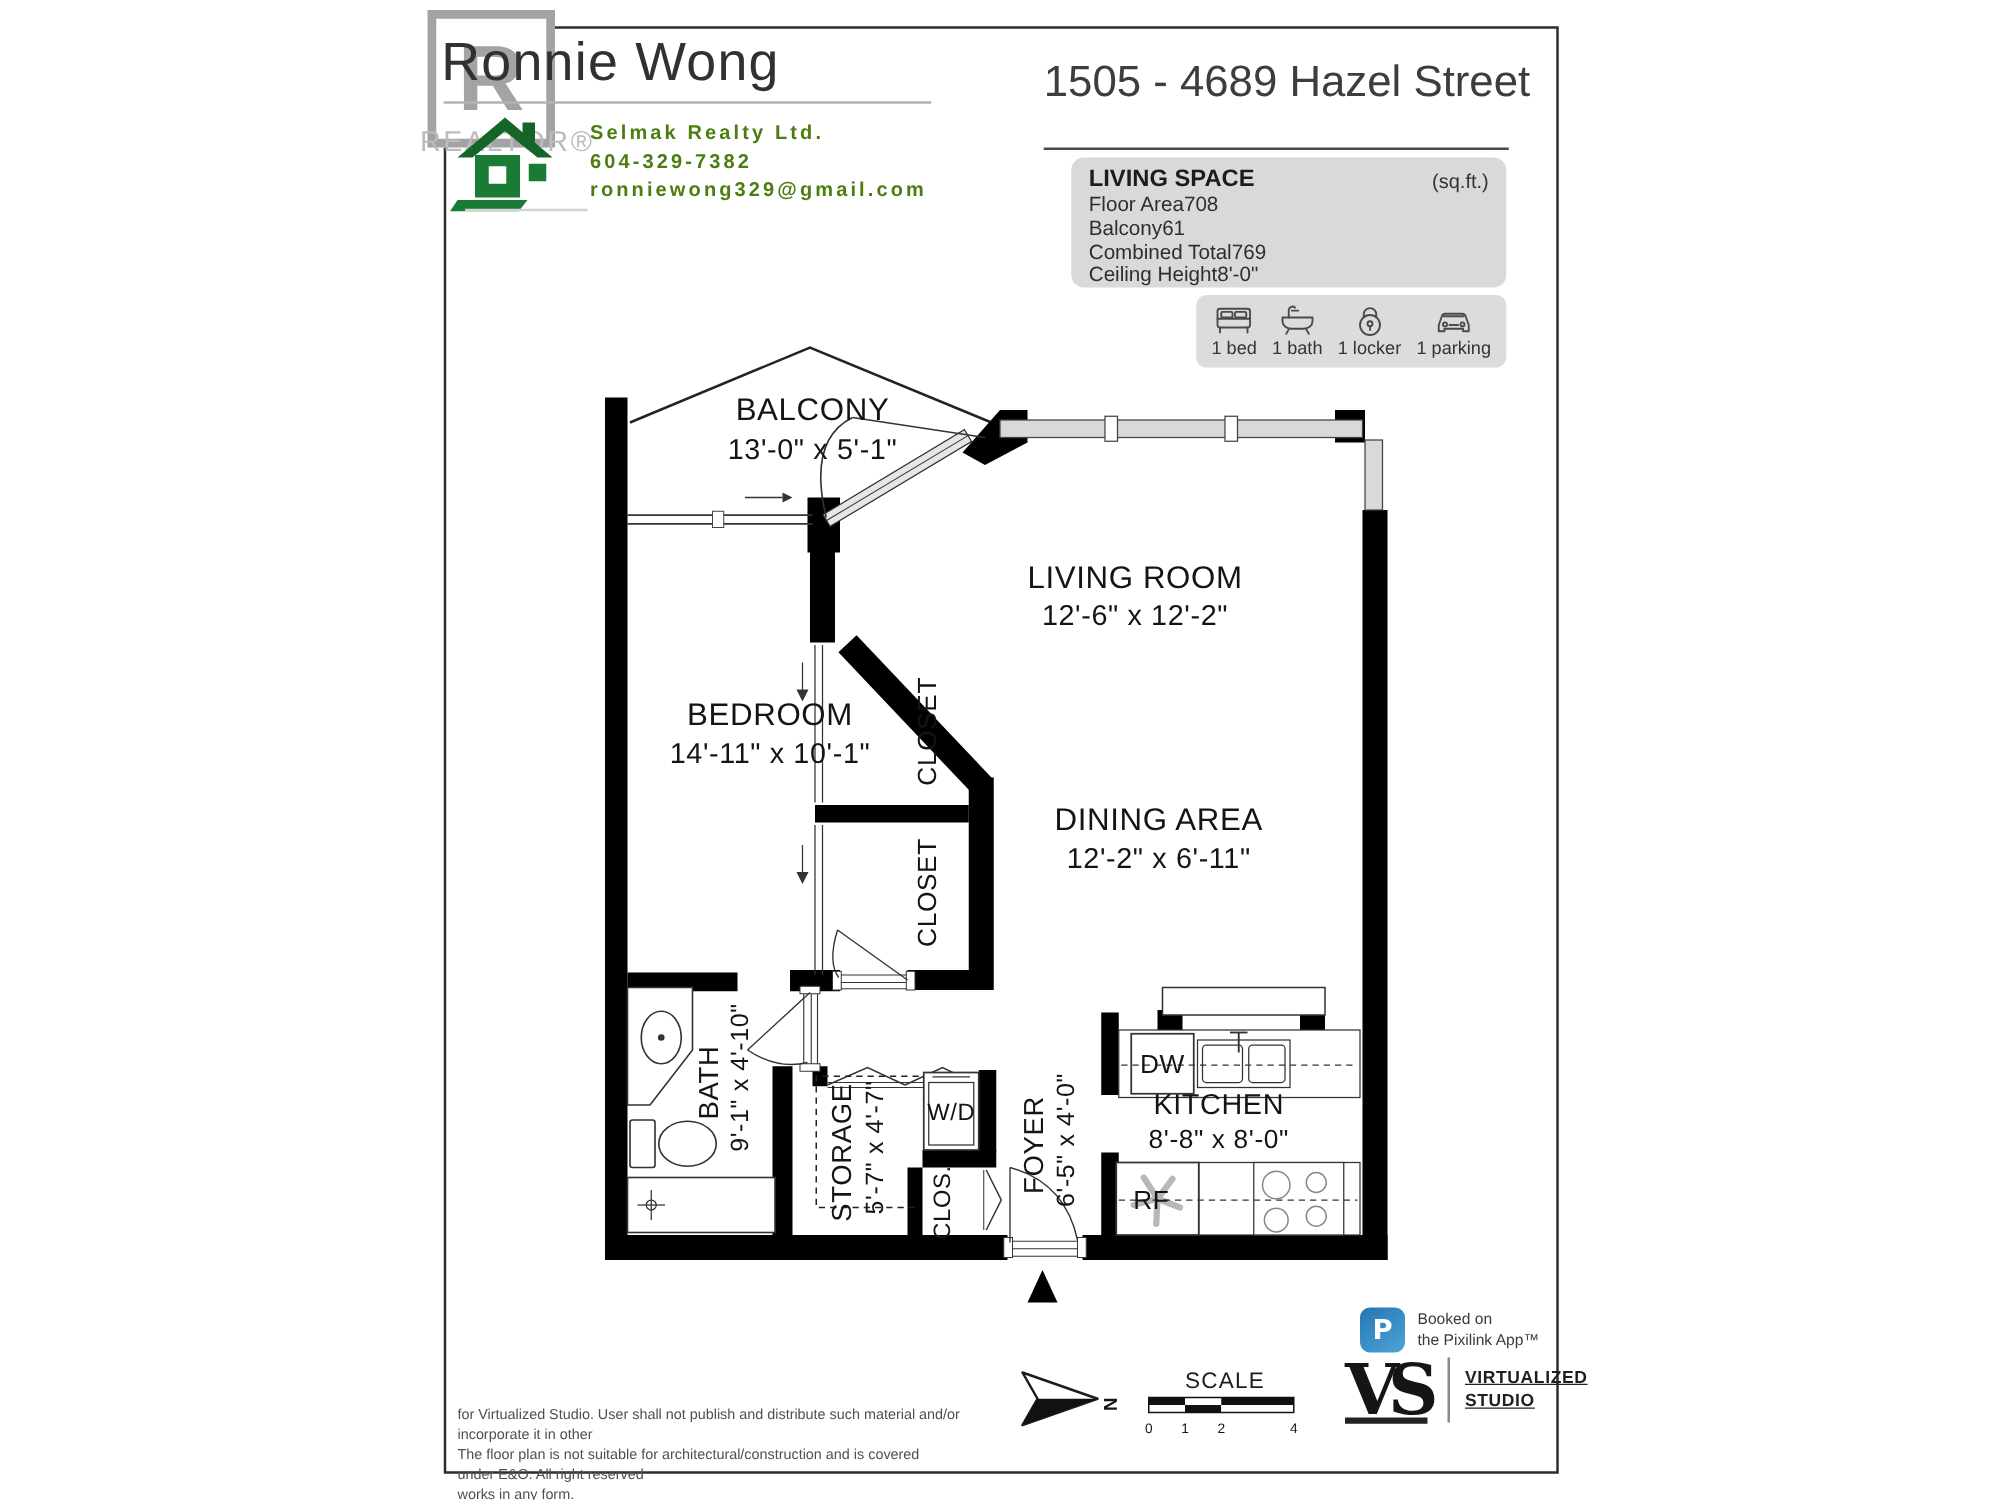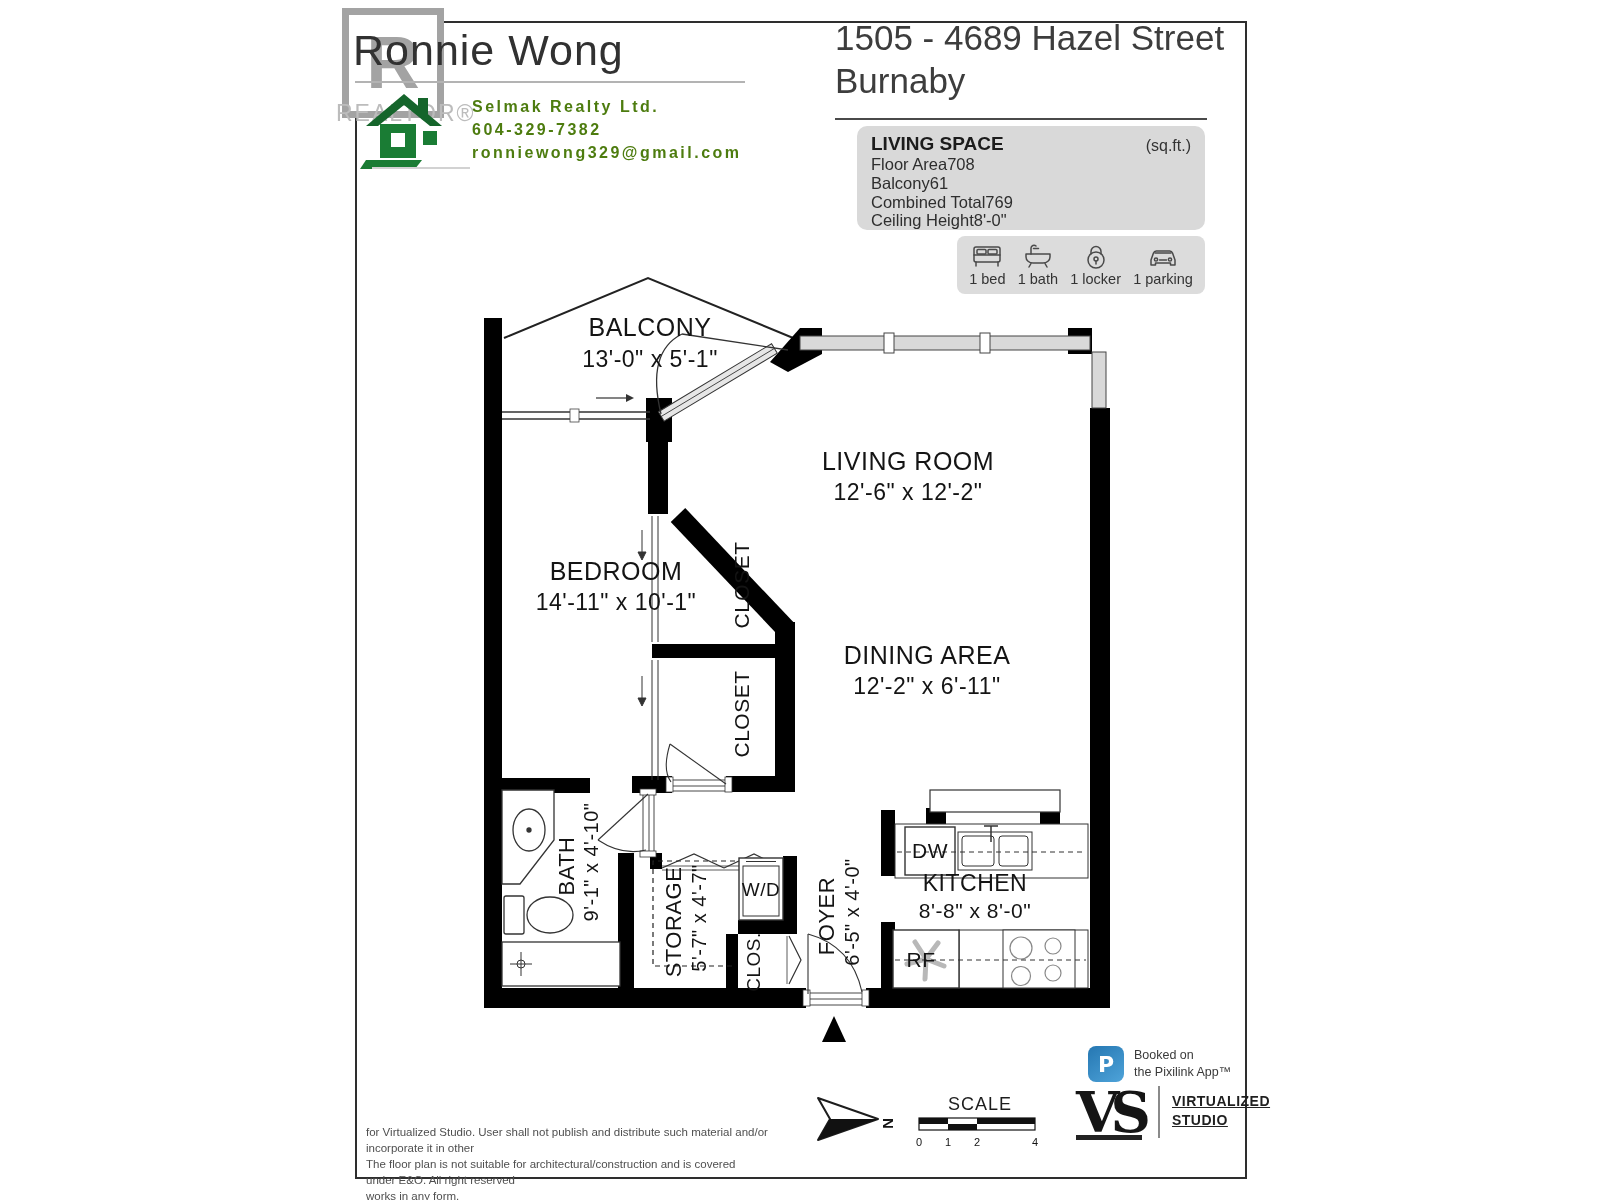--- a/index.html
+++ b/index.html
@@ -12,21 +12,21 @@
   .rlogo{left:342px;top:8px;width:88px;height:96px;border:7px solid #a3a3a3;
          display:flex;align-items:center;justify-content:center;background:#fff;}
   .rlogo span{font-size:74px;font-weight:bold;color:#a3a3a3;line-height:1;}
   .realtor-word{left:336px;top:100px;font-size:23px;color:#bcbcbc;letter-spacing:2px;}
   .agent-name{left:353px;top:26px;font-size:43px;color:#313131;letter-spacing:1px;}
   .name-rule{left:355px;top:81px;width:390px;height:2px;background:#b3b3b3;}
   .logo-rule{left:372px;top:167px;width:98px;height:2px;background:#d2d2d2;}
   .contact{left:472px;top:95px;font-size:16px;font-weight:bold;color:#4d7c0f;
            letter-spacing:2.5px;line-height:1.45;}
   
-  .title{left:835px;top:16px;width:390px;font-size:35px;line-height:1.24;color:#3d3d3d;}
+  .title{left:835px;top:44px;width:390px;font-size:35px;line-height:1.24;color:#3d3d3d;}
   .title-rule{left:835px;top:118px;width:372px;height:2px;background:#4a4a4a;}
   
   .lsbox{left:857px;top:126px;width:348px;height:104px;background:#d9d9d9;border-radius:10px;
          box-sizing:border-box;padding:7px 14px 5px;}
   .lsbox .hrow{display:flex;justify-content:space-between;align-items:flex-end;}
   .lsbox .hrow .h{font-size:19px;font-weight:bold;color:#1c1c1c;}
   .lsbox .hrow .u{font-size:16px;color:#333;}
   .lsrow{display:flex;justify-content:flex-start;font-size:16.5px;color:#2e2e2e;line-height:1.14;}
   
   .featbox{left:957px;top:236px;width:248px;height:58px;background:#dcdcdc;border-radius:8px;
@@ -75,21 +75,20 @@
 <div class="abs logo-rule"></div>
 
 <div class="abs contact">
   <div>Selmak Realty Ltd.</div>
   <div>604-329-7382</div>
   <div>ronniewong329@gmail.com</div>
 </div>
 
 <div class="abs title">
   <div>1505 - 4689 Hazel Street</div>
-  <div>Burnaby</div>
 </div>
 <div class="abs title-rule"></div>
 
 <div class="abs lsbox">
   <div class="hrow">
     <span class="h">LIVING SPACE</span>
     <span class="u">(sq.ft.)</span>
   </div>
   <div class="lsrow">
     <span>Floor Area</span>

